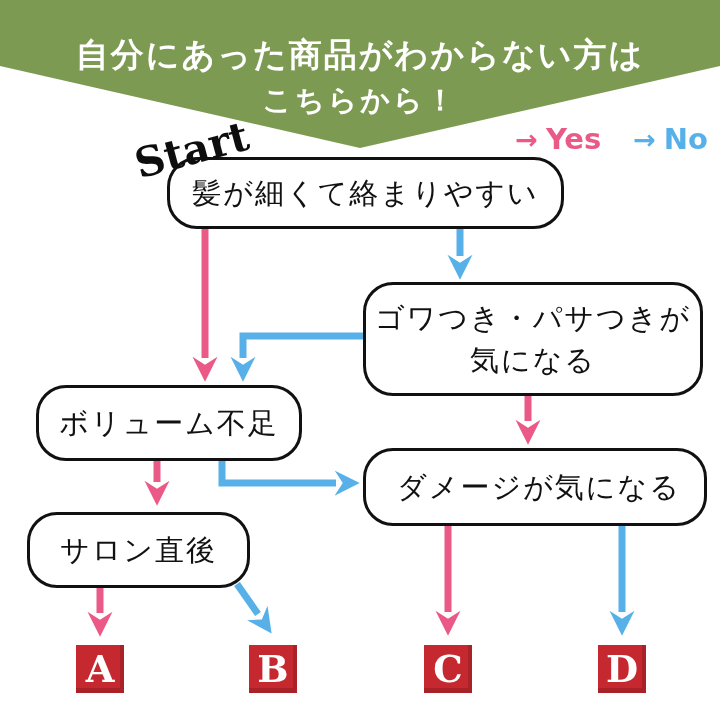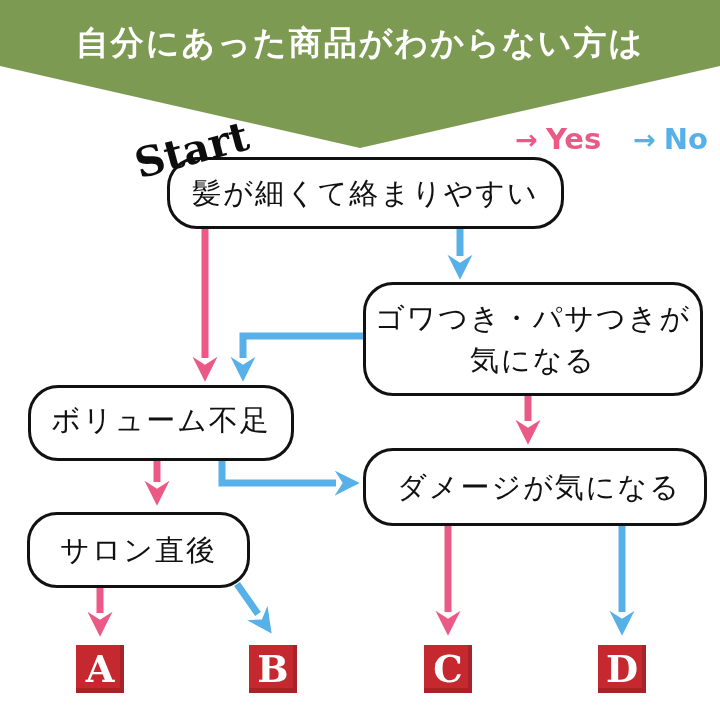--- a/index.html
+++ b/index.html
@@ -8,21 +8,21 @@
     font-family:"DejaVu Sans",sans-serif;
   }
   
   .banner{
     position:absolute;left:0;top:0;width:720px;height:148px;
     background:var(--green,#7d9a52);
     clip-path:polygon(0 0,720px 0,720px 66px,360px 148px,0 66px);
     text-align:center;color:#ffffff;
   }
   .banner-line1{
-    padding-top:24px;font-size:33px;font-weight:bold;letter-spacing:2px;line-height:38px;
+    padding-top:36px;font-size:33px;font-weight:bold;letter-spacing:2px;line-height:38px;
   }
   .banner-line2{
     margin-top:10px;font-size:29px;font-weight:bold;letter-spacing:3px;line-height:32px;
   }
   
   .legend{
     position:absolute;top:122px;right:12px;display:flex;gap:32px;
     font-size:29px;font-weight:bold;z-index:6;
   }
   .legend-item{display:flex;align-items:center;gap:8px;}
@@ -43,21 +43,21 @@
   
   .node{
     position:absolute;z-index:2;background:#ffffff;
     border:3px solid var(--ink,#111111);border-radius:30px;
     display:flex;align-items:center;justify-content:center;text-align:center;
     font-family:"DejaVu Serif",serif;font-size:29px;color:#111111;
     letter-spacing:2px;white-space:pre-line;line-height:1.45;
   }
   #node-q1{left:167px;top:157px;width:391px;height:66px;}
   #node-q2{left:363px;top:282px;width:334px;height:108px;}
-  #node-q3{left:28px; top:385px;width:260px;height:70px;font-family:Liberation Mono, monospace;}
+  #node-q3{left:36px; top:385px;width:260px;height:70px;}
   #node-q4{left:27px; top:512px;width:217px;height:70px;}
   #node-q5{left:363px;top:448px;width:330px;height:72px;padding-left:8px;}
   
   .result{
     position:absolute;z-index:2;width:48px;height:48px;
     background:var(--red,#c5282f);
     box-shadow:inset -4px -5px 0 rgba(0,0,0,0.14);
     display:flex;align-items:center;justify-content:center;
     font-family:"DejaVu Serif",serif;font-weight:bold;font-size:37px;color:#ffffff;
   }
@@ -66,20 +66,21 @@
   #result-c{left:424px;top:645px;}
   #result-d{left:598px;top:645px;}
 </style>
 </head>
 <body>
 
 <div class="canvas">
 
   <div class="banner">
     <div class="banner-line1">自分にあった商品がわからない方は</div>
+    <div class="banner-line2">こちらから！</div>
   </div>
 
   <div class="legend">
     <div class="legend-item yes">
       <span class="legend-arrow">→</span>
       <span>Yes</span>
     </div>
     <div class="legend-item no">
       <span class="legend-arrow">→</span>
       <span>No</span>

